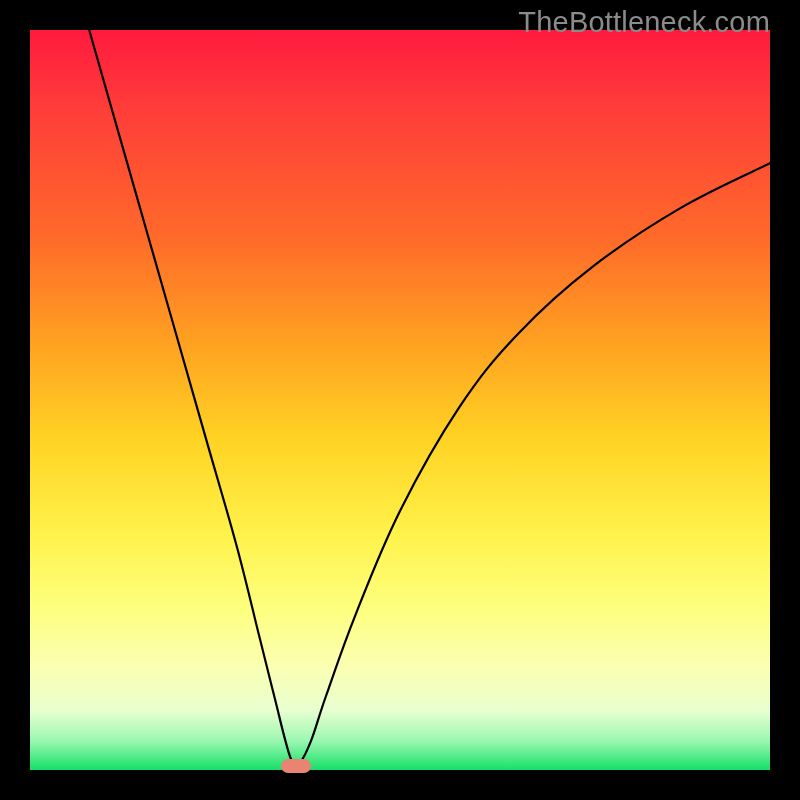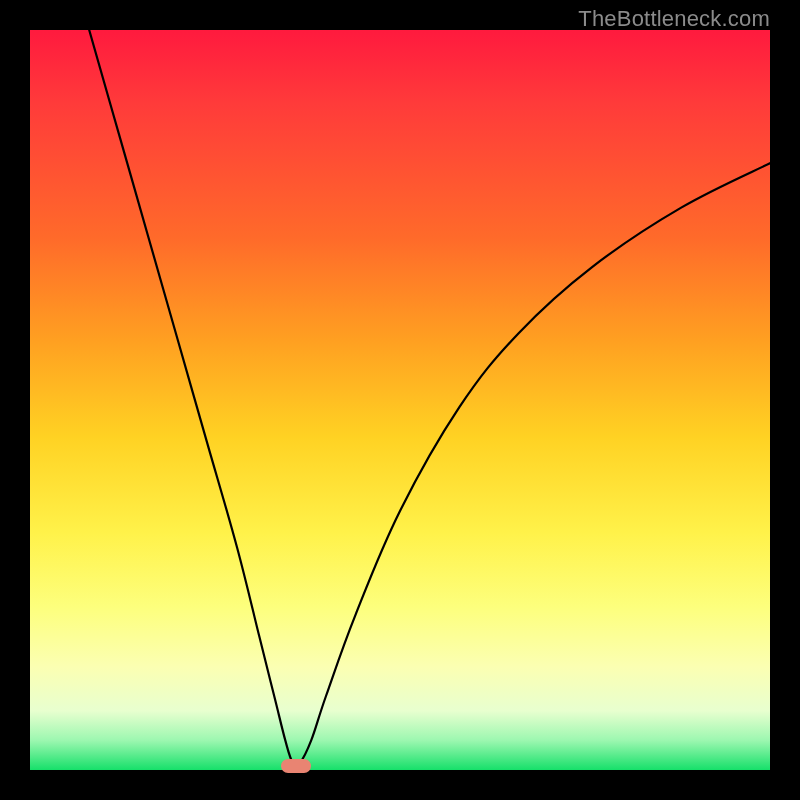--- a/index.html
+++ b/index.html
@@ -41,21 +41,21 @@
     left: 0;
     top: 0;
     width: 740px;
     height: 740px;
   }
   .watermark {
     position: absolute;
     top: 6px;
     right: 30px;
     color: #8b8b8b;
-    font-size: 22px;
+    font-size: 29px;
     letter-spacing: 0.2px;
   }
   .marker {
     position: absolute;
     width: 30px;
     height: 14px;
     border-radius: 7px;
     background: #e98472;
     transform: translate(-50%, -50%);
   }

